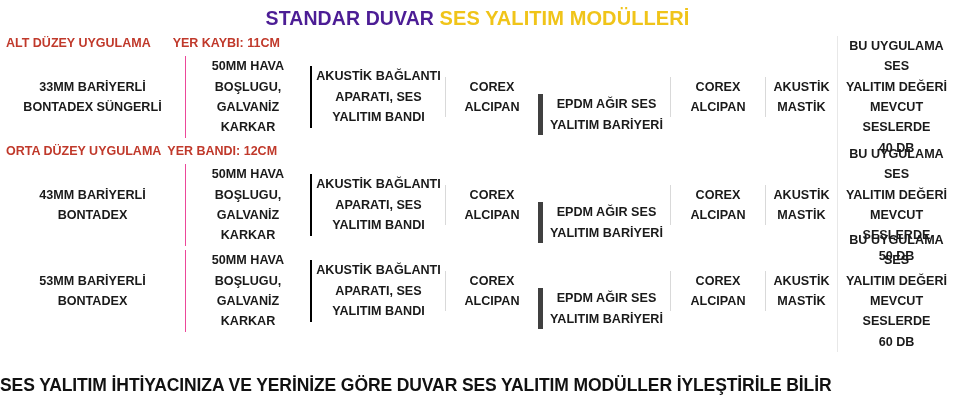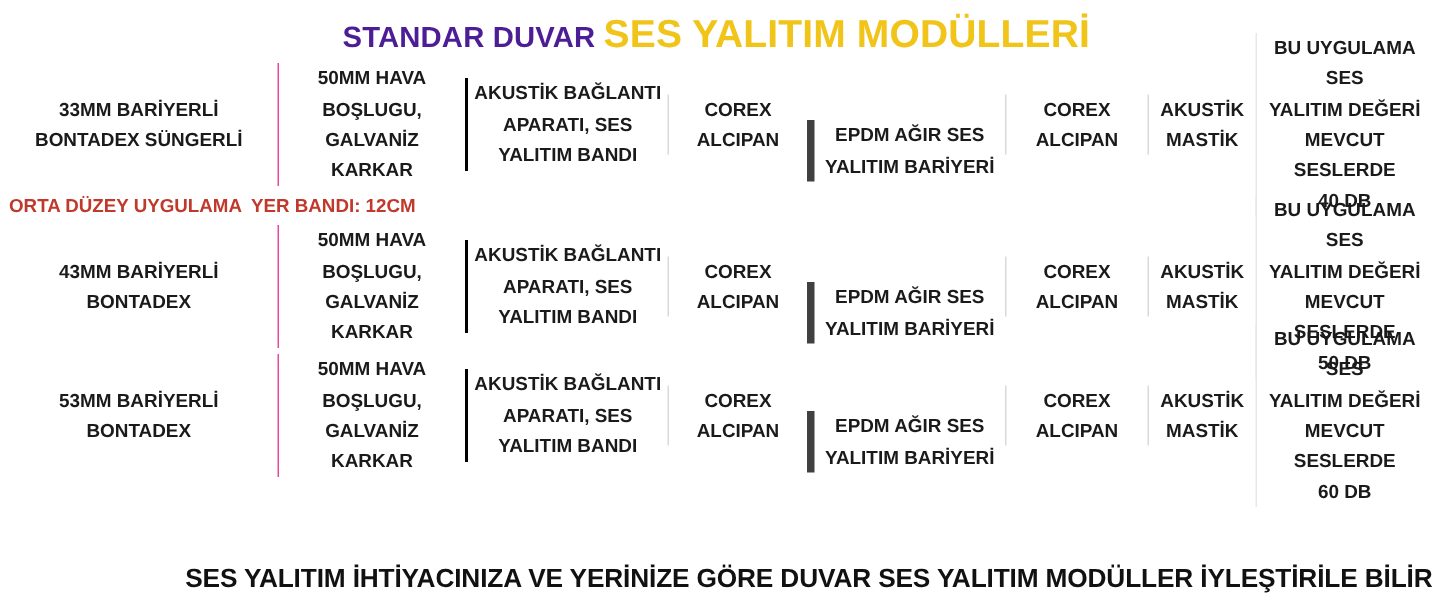--- a/index.html
+++ b/index.html
@@ -24,21 +24,21 @@
     padding-bottom: 2px;
     white-space: nowrap;
   }
   .title-main {
     font-size: 19.5px;
     font-weight: bold;
     color: #4c1d95;
     letter-spacing: 0.1px;
   }
   .title-accent {
-    font-size: 26px;
+    font-size: 20px;
     font-weight: bold;
     color: #f0c419;
     letter-spacing: 0.1px;
   }
 
   
   .module {
     width: 100%;
   }
   .module-head {
@@ -84,36 +84,39 @@
   .c-corex2    { width: 95px;  border-left: 1px solid #d9d9d9; }
   .c-mastik    { width: 72px;  border-left: 1px solid #d9d9d9; }
   .c-deger     { width: 118px; border-left: 1px solid #e8e8e8; text-align: center; }
 
   
   .footer {
     position: absolute;
     left: 0;
     bottom: 6px;
     width: 100%;
-    text-align: right;
+    text-align: left;
     font-size: 17.5px;
     font-weight: bold;
     color: #111111;
     letter-spacing: -0.1px;
     white-space: nowrap;
   }
 </style>
 </head>
 <body>
 
 <div class="title-bar">
   <span class="title-main">STANDAR DUVAR </span><span class="title-accent">SES YALITIM MODÜLLERİ</span>
 </div>
 
 <div class="module">
+  <div class="module-head">
+    <span class="head-level">ALT DÜZEY UYGULAMA</span><span class="gap-wide"></span><span class="head-loss">YER KAYBI: 11CM</span>
+  </div>
   <div class="module-row">
     <div class="cell c-bariyer">33MM BARİYERLİ
 BONTADEX SÜNGERLİ</div>
     <div class="cell c-hava">50MM HAVA
 BOŞLUGU,
 GALVANİZ KARKAR</div>
     <div class="cell c-akustik">AKUSTİK BAĞLANTI
 APARATI, SES
 YALITIM BANDI</div>
     <div class="cell c-corex1">COREX

